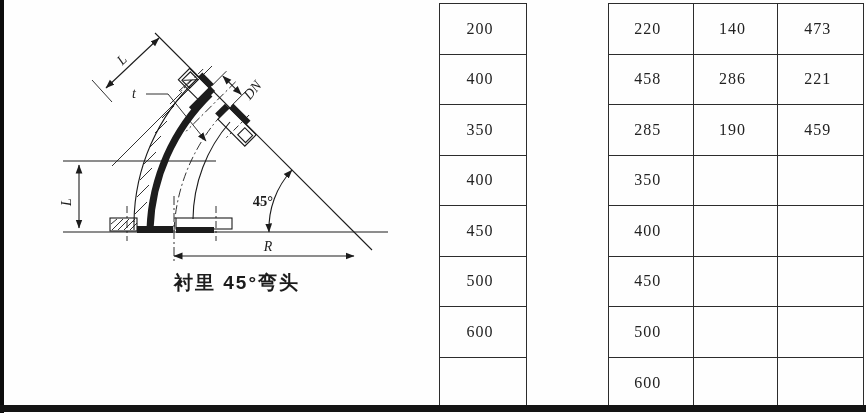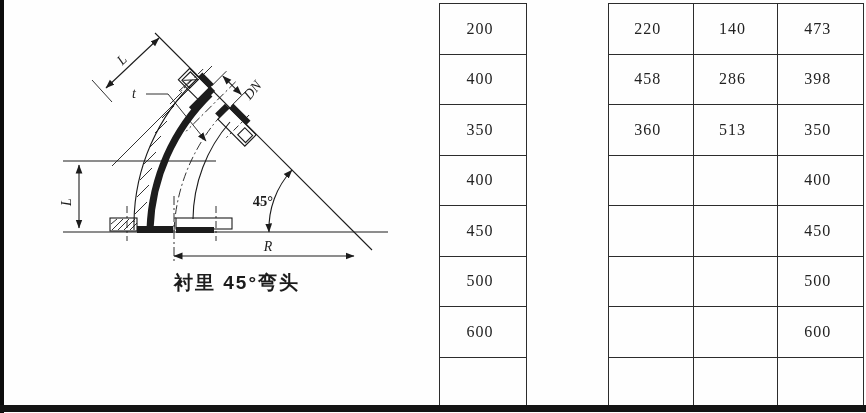--- a/index.html
+++ b/index.html
@@ -136,23 +136,24 @@
       <div class="cell">500</div>
       <div class="cell">600</div>
     </div>
 
   <div class="tbl tbl-dims">
       <div class="cell">220</div>
       <div class="cell">140</div>
       <div class="cell">473</div>
       <div class="cell">458</div>
       <div class="cell">286</div>
-      <div class="cell">398</div>
-      <div class="cell">360</div>
-      <div class="cell">513</div>
+      <div class="cell">221</div>
+      <div class="cell">285</div>
+      <div class="cell">190</div>
+      <div class="cell">459</div>
       <div class="cell">350</div>
       <div class="cell"></div>
       <div class="cell"></div>
       <div class="cell">400</div>
       <div class="cell"></div>
       <div class="cell"></div>
       <div class="cell">450</div>
       <div class="cell"></div>
       <div class="cell"></div>
       <div class="cell">500</div>

